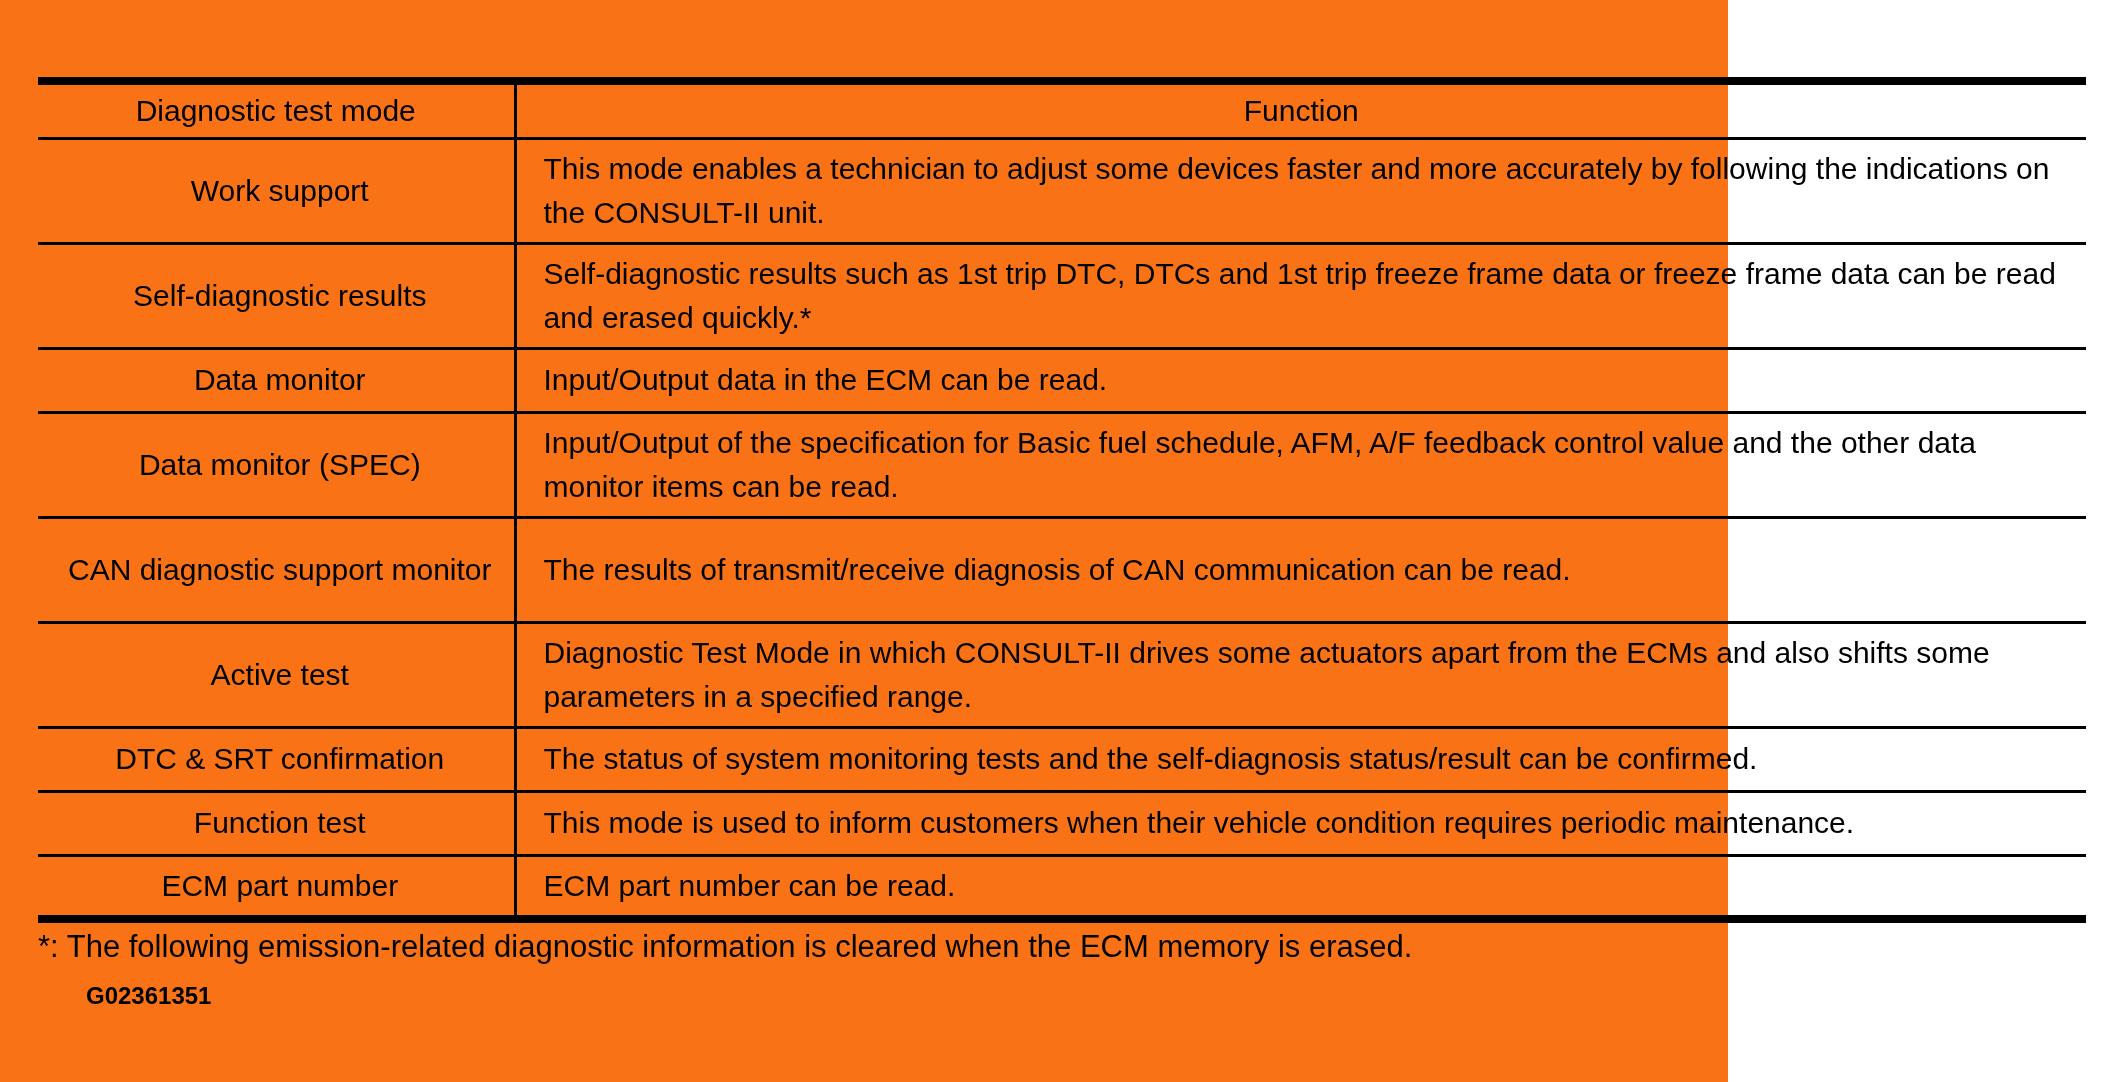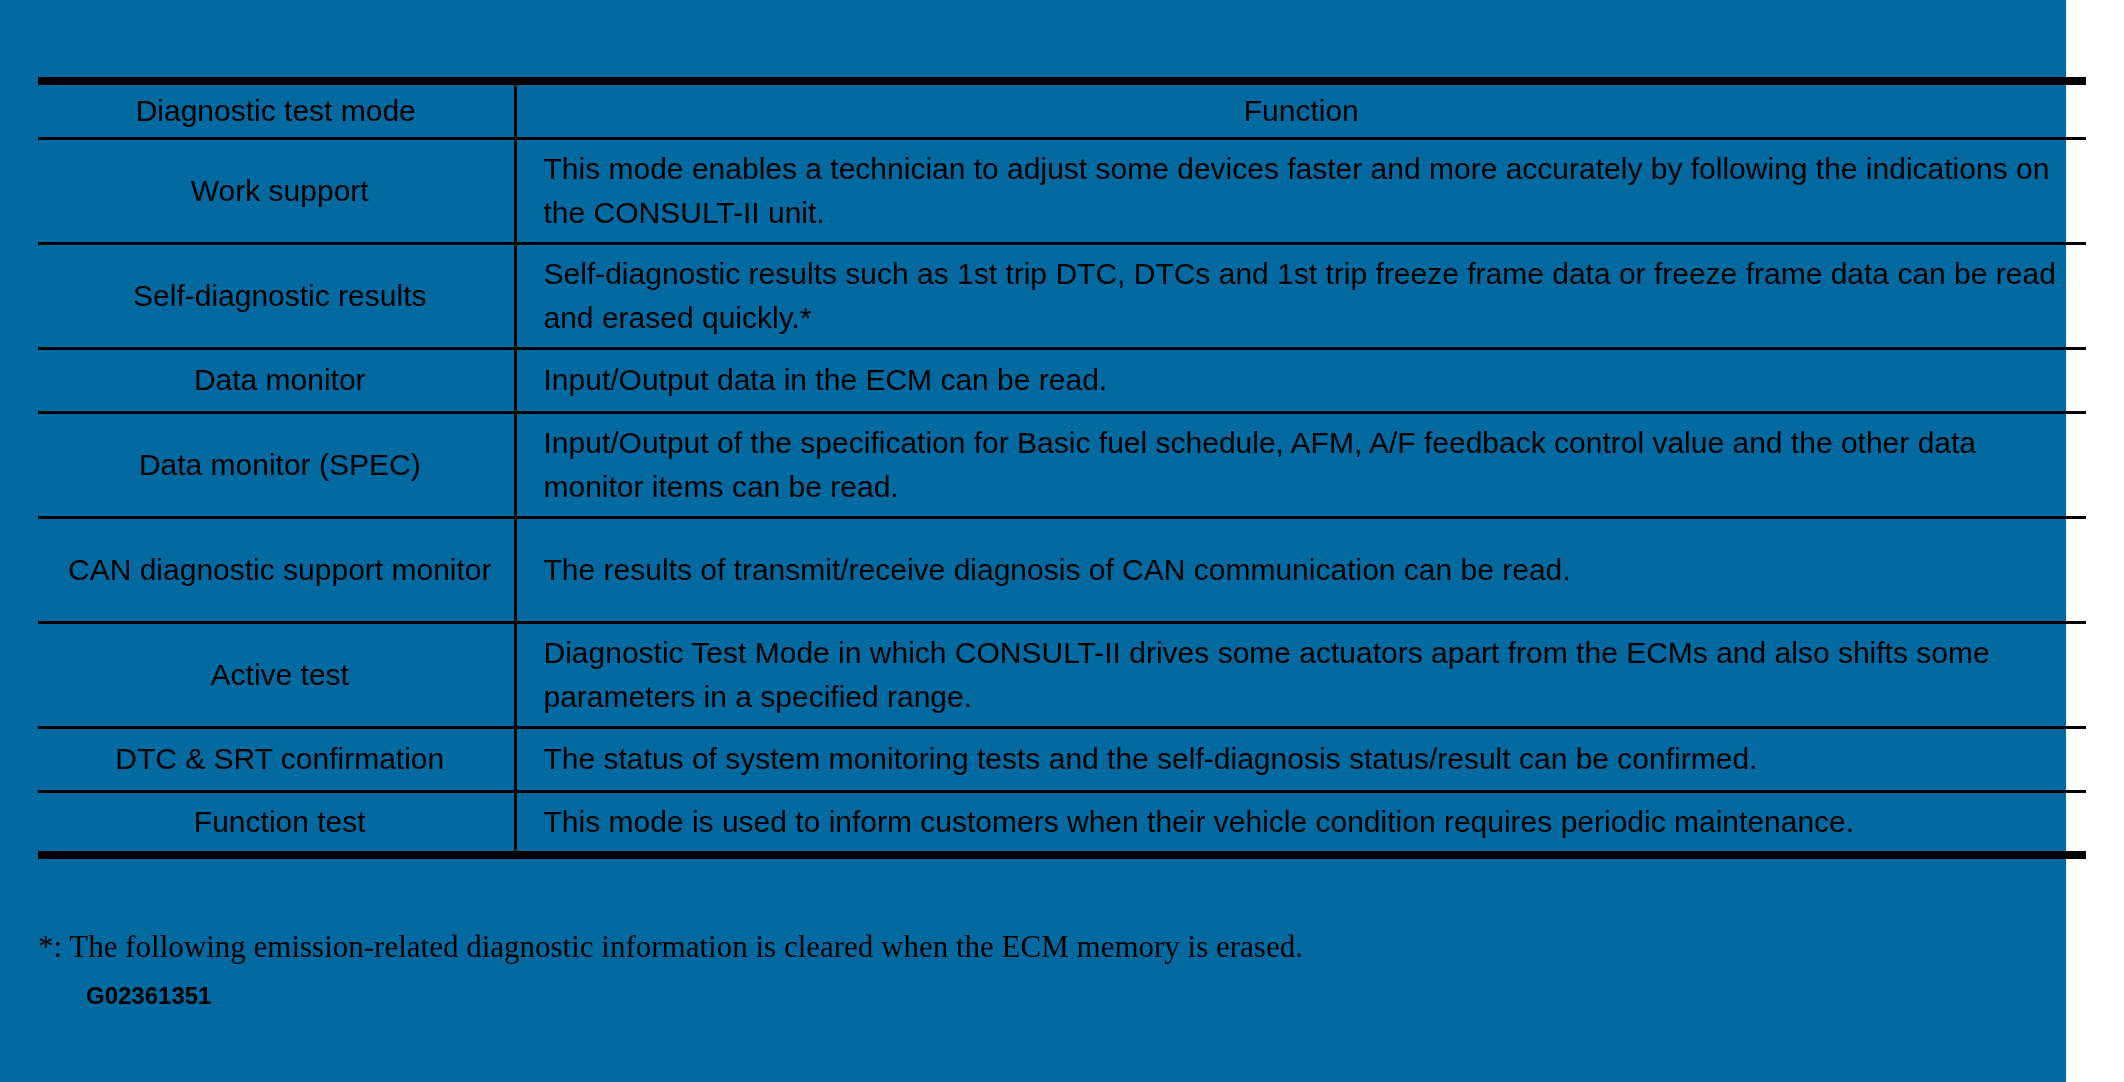--- a/index.html
+++ b/index.html
@@ -6,23 +6,23 @@
   html, body {
     width: 2124px;
     height: 1082px;
     background: #ffffff;
     font-family: "Liberation Sans", sans-serif;
     color: #000000;
     overflow: hidden;
   }
   .page {
     position: relative;
-    width: 2066px;
+    width: 1728px;
     height: 1082px;
-    background: #0369a1;
+    background: #f97316;
   }
   table.diag-table {
     position: absolute;
     left: 38px;
     top: 77px;
     width: 2048px;
     border-collapse: collapse;
     table-layout: fixed;
     border-top: 8px solid #000;
     border-bottom: 8px solid #000;
@@ -56,21 +56,20 @@
   tr.r-tall   { height: 105px; }
   tr.r-short  { height: 64px; }
   .footnote {
     position: absolute;
     left: 38px;
     top: 928px;
     font-size: 31px;
     line-height: 38px;
     color: #000;
     white-space: nowrap;
-    font-family: Liberation Serif, serif;
   }
   .figure-code {
     position: absolute;
     left: 38px;
     top: 982px;
     font-size: 24px;
     font-weight: bold;
     color: #000;
     margin-left: 48px;
   }
@@ -115,20 +114,24 @@
       <td class="func-c">Diagnostic Test Mode in which CONSULT-II drives some actuators apart from the ECMs and also shifts some parameters in a specified range.</td>
     </tr>
     <tr class="r-short">
       <td class="mode-c">DTC &amp; SRT confirmation</td>
       <td class="func-c">The status of system monitoring tests and the self-diagnosis status/result can be confirmed.</td>
     </tr>
     <tr class="r-short">
       <td class="mode-c">Function test</td>
       <td class="func-c">This mode is used to inform customers when their vehicle condition requires periodic maintenance.</td>
     </tr>
+    <tr class="r-short">
+      <td class="mode-c">ECM part number</td>
+      <td class="func-c">ECM part number can be read.</td>
+    </tr>
   </tbody>
     </table>
 
   <div class="footnote">*: The following emission-related diagnostic information is cleared when the ECM memory is erased.</div>
 
   <div class="figure-code">G02361351</div>
 
 </div>
 
 </body></html>

